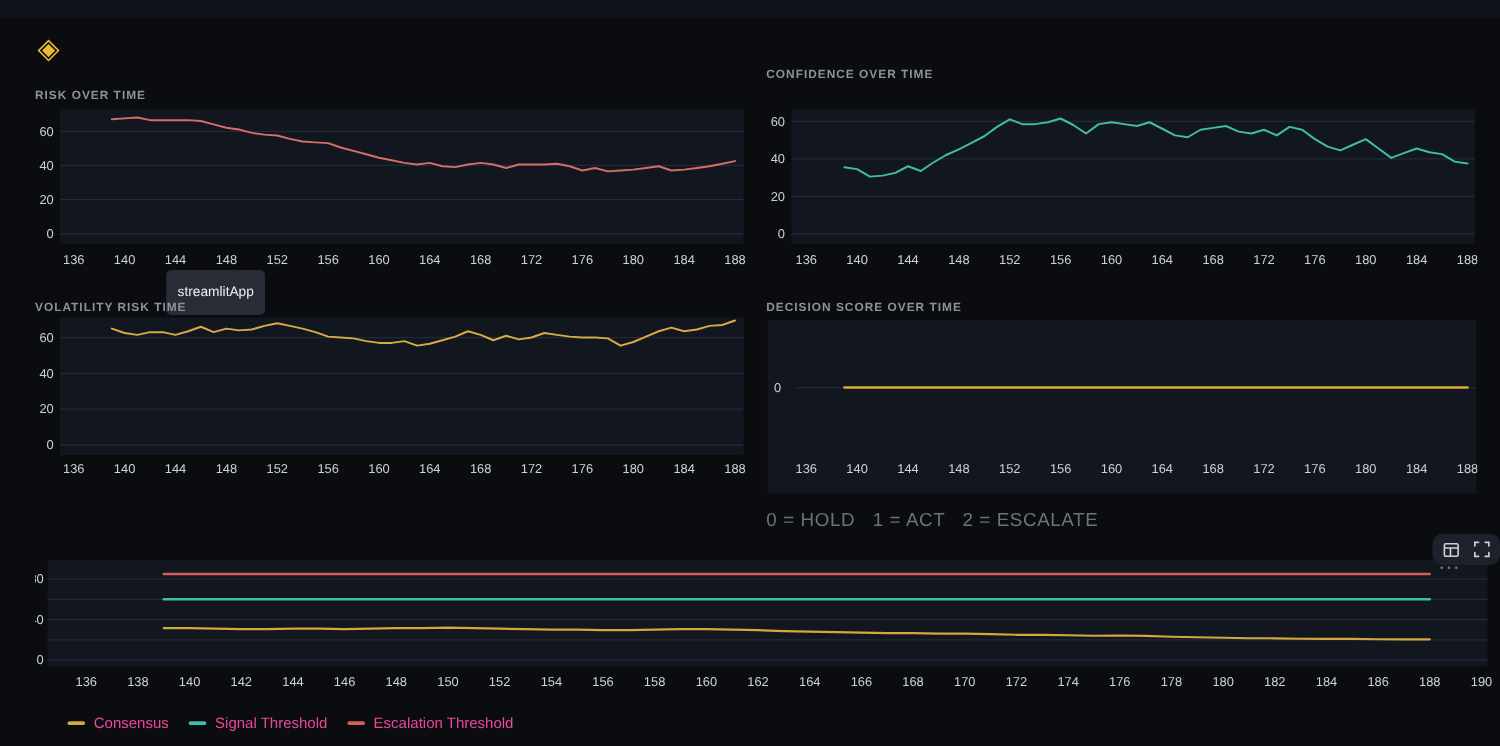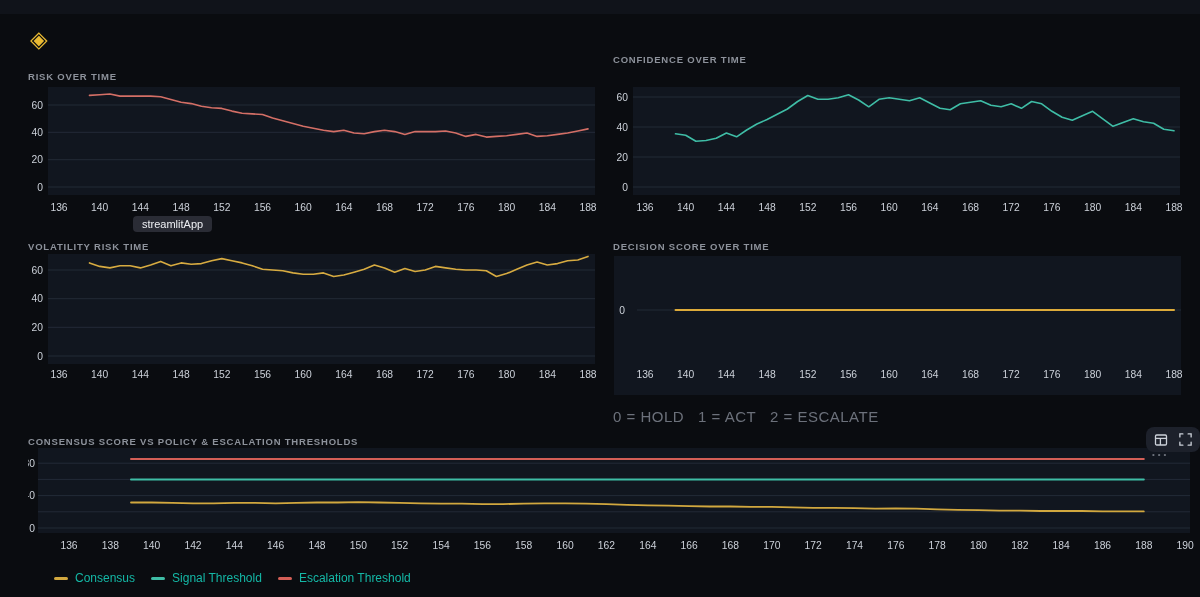--- a/index.html
+++ b/index.html
@@ -3,27 +3,27 @@
 <meta charset="utf-8">
 <style>
   html,body{margin:0;padding:0;background:#07090d;}
   .stage{position:relative;width:1200px;height:597px;overflow:hidden;background:#0a0c10;font-family:"Liberation Sans",sans-serif;}
   .header-bar{position:absolute;left:0;top:0;width:1200px;height:14px;background:#10131a;}
   .app-title{position:absolute;left:30px;top:28px;display:flex;align-items:center;gap:10px;color:#e9ba33;font-size:25px;font-weight:bold;}
   .app-title .icon{font-family:"DejaVu Sans","Liberation Sans",sans-serif;font-size:23px;line-height:1;}
   .caption{position:absolute;font-size:9.5px;font-weight:600;letter-spacing:.8px;color:#8d929b;}
   .chart{position:absolute;}
   .tick{font-size:10.3px;fill:#ccd1d9;font-family:"Liberation Sans",sans-serif;}
-  .tooltip{position:absolute;left:133px;top:216px;background:#2a2c35;color:#edeff3;font-size:11px;padding:2px 9px;border-radius:4px;}
+  .tooltip{position:absolute;left:133px;top:216px;background:#2a2c35;color:#edeff3;font-size:11px;padding:12px 9px;border-radius:4px;}
   .note{position:absolute;left:613px;top:408px;font-size:15px;color:#6c717b;letter-spacing:.5px;white-space:pre;}
   .toolbar{position:absolute;left:1146px;top:427px;height:25px;background:#1d212b;border-radius:8px;display:flex;align-items:center;padding:0 7px;gap:9px;}
   .tb-btn{display:flex;align-items:center;justify-content:center;cursor:pointer;}
   .more{position:absolute;left:1152px;top:450px;color:#6e737d;font-size:8px;letter-spacing:3px;cursor:pointer;}
   .legend{position:absolute;left:54px;top:571px;display:flex;align-items:center;gap:16px;}
-  .legend-item{display:flex;align-items:center;gap:7px;color:#14b8a6;font-size:12px;cursor:pointer;}
+  .legend-item{display:flex;align-items:center;gap:7px;color:#ec4899;font-size:12px;cursor:pointer;}
   .dash{width:14px;height:3px;border-radius:2px;}
 </style>
 </head>
 <body>
 
 <div class="stage">
   <div class="header-bar"></div>
 
   <div class="app-title">
     <span class="icon">◈</span>
@@ -132,21 +132,20 @@
         <text x="398.2" y="125" text-anchor="middle" class="tick">172</text>
         <text x="438.9" y="125" text-anchor="middle" class="tick">176</text>
         <text x="479.6" y="125" text-anchor="middle" class="tick">180</text>
         <text x="520.3" y="125" text-anchor="middle" class="tick">184</text>
         <text x="561.0" y="125" text-anchor="middle" class="tick">188</text>
         <polyline points="62.5,57.0 72.7,57.0 82.9,57.0 93.0,57.0 103.2,57.0 113.4,57.0 123.6,57.0 133.7,57.0 143.9,57.0 154.1,57.0 164.2,57.0 174.4,57.0 184.6,57.0 194.8,57.0 204.9,57.0 215.1,57.0 225.3,57.0 235.5,57.0 245.6,57.0 255.8,57.0 266.0,57.0 276.2,57.0 286.3,57.0 296.5,57.0 306.7,57.0 316.8,57.0 327.0,57.0 337.2,57.0 347.4,57.0 357.5,57.0 367.7,57.0 377.9,57.0 388.1,57.0 398.2,57.0 408.4,57.0 418.6,57.0 428.7,57.0 438.9,57.0 449.1,57.0 459.3,57.0 469.4,57.0 479.6,57.0 489.8,57.0 500.0,57.0 510.1,57.0 520.3,57.0 530.5,57.0 540.6,57.0 550.8,57.0 561.0,57.0" fill="none" stroke="#ddab3a" stroke-width="2" stroke-linejoin="round" stroke-linecap="round"></polyline>
       </svg></div>
 
   <div class="note">0 = HOLD   1 = ACT   2 = ESCALATE</div>
 
-  <div class="caption" style="left:28px;top:436px">CONSENSUS SCORE VS POLICY &amp; ESCALATION THRESHOLDS</div>
   <div class="chart" style="left:28px;top:446px"><svg width="1172" height="108" viewBox="0 0 1172 108">
         <rect x="10" y="2" width="1152" height="85" fill="#11161f"></rect>
         <line x1="10" x2="1162" y1="82.0" y2="82.0" stroke="#232a37" stroke-width="1"></line>
         <line x1="10" x2="1162" y1="65.8" y2="65.8" stroke="#232a37" stroke-width="1"></line>
         <line x1="10" x2="1162" y1="49.6" y2="49.6" stroke="#232a37" stroke-width="1"></line>
         <line x1="10" x2="1162" y1="33.4" y2="33.4" stroke="#232a37" stroke-width="1"></line>
         <line x1="10" x2="1162" y1="17.2" y2="17.2" stroke="#232a37" stroke-width="1"></line>
         <text x="7" y="85.5" text-anchor="end" class="tick">0</text>
         <text x="7" y="53.1" text-anchor="end" class="tick">40</text>
         <text x="7" y="20.7" text-anchor="end" class="tick">80</text>

